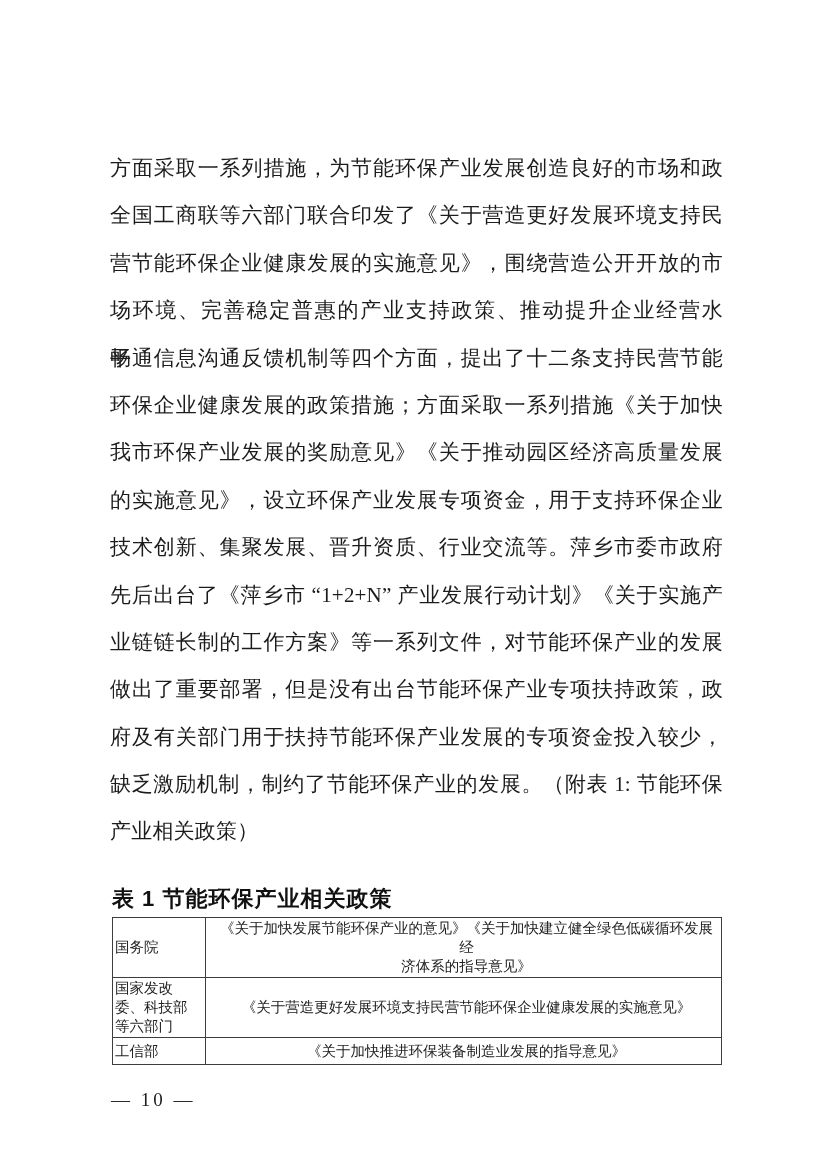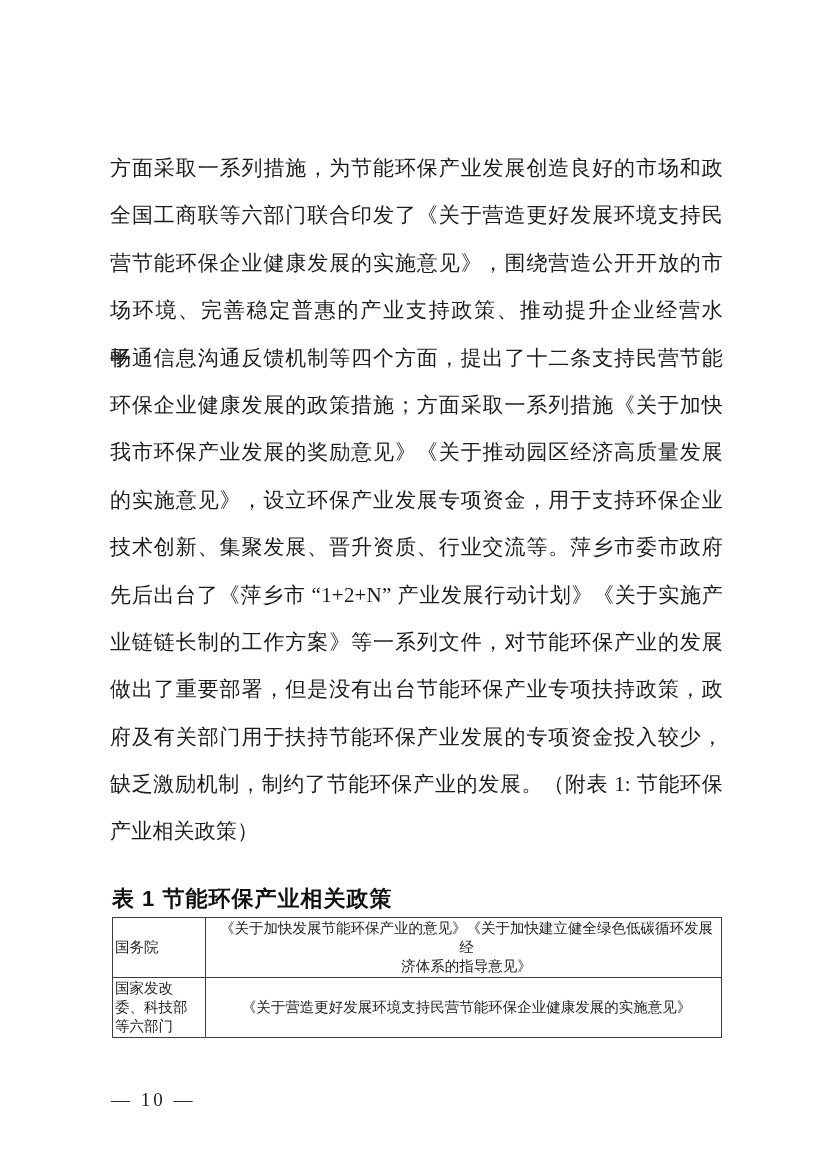--- a/index.html
+++ b/index.html
@@ -123,18 +123,22 @@
         <td class="org-cell">国务院</td>
         <td class="policy-cell">《关于加快发展节能环保产业的意见》《关于加快建立健全绿色低碳循环发展经
 济体系的指导意见》</td>
       </tr>
       <tr class="row-h2">
         <td class="org-cell">国家发改
 委、科技部
 等六部门</td>
         <td class="policy-cell">《关于营造更好发展环境支持民营节能环保企业健康发展的实施意见》</td>
       </tr>
+      <tr class="row-h3">
+        <td class="org-cell">工信部</td>
+        <td class="policy-cell">《关于加快推进环保装备制造业发展的指导意见》</td>
+      </tr>
     </tbody>
   </table>
 
   <div class="page-number">— 10 —</div>
 
 </div>
 
 </body></html>

